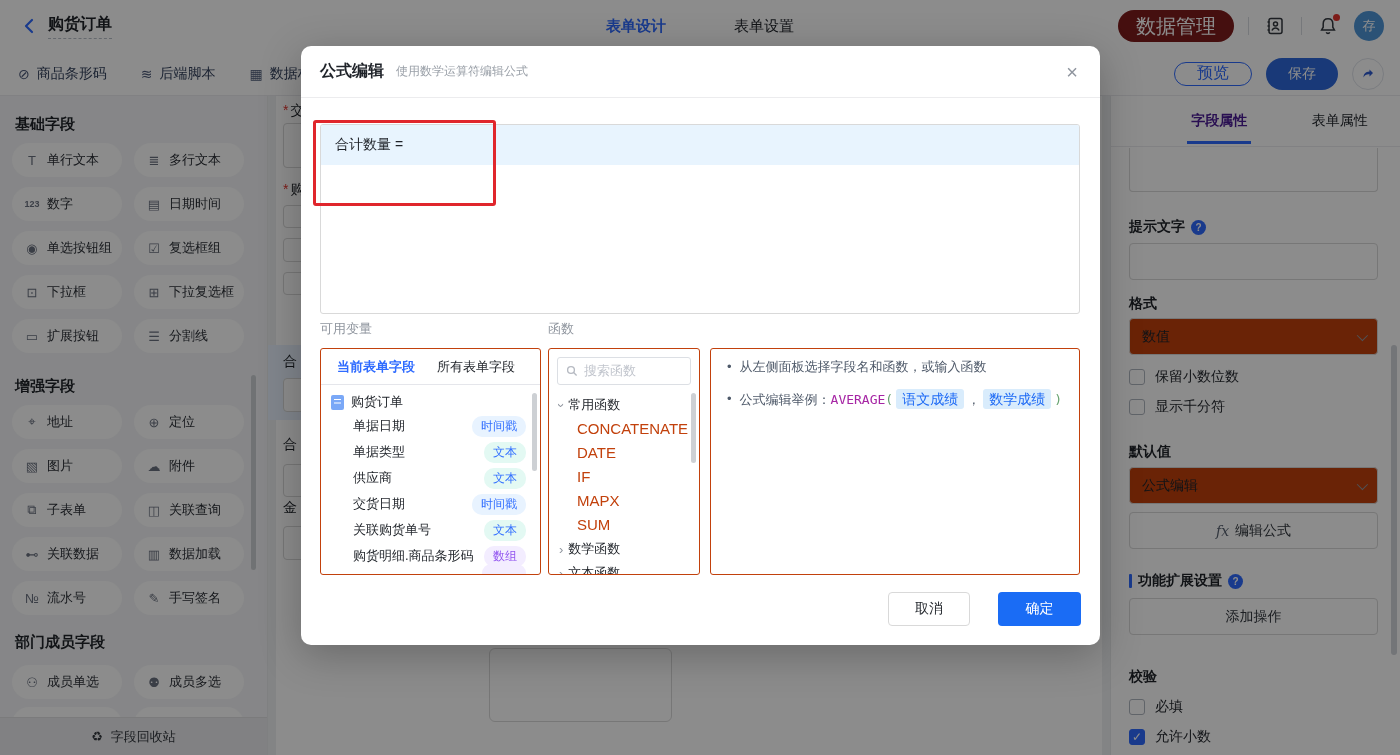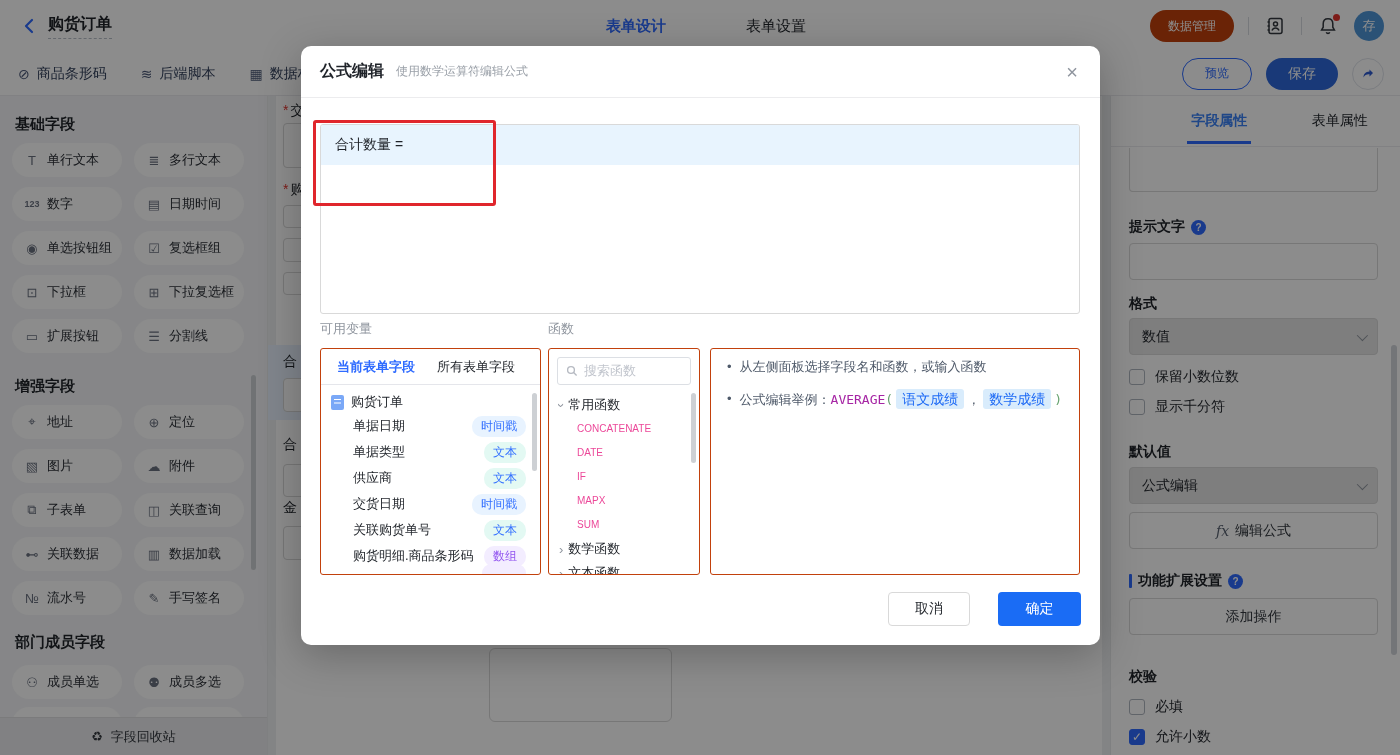--- a/index.html
+++ b/index.html
@@ -4,35 +4,35 @@
 <style>
   * { margin:0; padding:0; box-sizing:border-box; }
   html,body { width:1400px; height:755px; overflow:hidden; }
   body { position:relative; font-family:"Liberation Sans",sans-serif; background:#fff; color:#1f2329; }
 
   
   .topbar { position:absolute; left:0; top:0; right:0; height:52px; background:#fff; display:flex; align-items:center; padding:0 16px 0 20px; z-index:10; }
   .back { width:20px; height:20px; display:inline-flex; align-items:center; justify-content:center; cursor:pointer; }
   .doc-title { font-size:16px; font-weight:bold; margin-left:8px; padding-bottom:3px; border-bottom:1px dashed #b9bfc9; }
   .top-tabs { position:absolute; left:50%; transform:translateX(-50%); display:flex; gap:68px; font-size:15px; }
-  .top-tabs .tab { color:#1f2329; cursor:pointer;margin-left:12px; }
+  .top-tabs .tab { color:#1f2329; cursor:pointer; }
   .top-tabs .tab.active { color:#2f6bff; font-weight:bold; }
   .top-right { margin-left:auto; display:flex; align-items:center; gap:14px; }
-  .btn-green { background:#c2410c; color:#fff; border:none; border-radius:16px; height:32px; padding:0 18px; font-size:12px; cursor:pointer; font-family:inherit; }
+  .btn-green { background:#7f1d1d; color:#fff; border:none; border-radius:16px; height:32px; padding:0 18px; font-size:20px; cursor:pointer; font-family:inherit; }
   .vdiv { width:1px; height:18px; background:#d8dbe0; }
   .top-ic { width:24px; height:24px; display:inline-flex; align-items:center; justify-content:center; position:relative; cursor:pointer; color:#33383f; }
   .top-ic .dot { position:absolute; right:0; top:0; width:7px; height:7px; border-radius:50%; background:#e3342f; }
   .avatar { width:30px; height:30px; border-radius:50%; background:#4f96d8; color:#fff; font-size:13px; display:inline-flex; align-items:center; justify-content:center; cursor:pointer; }
 
   
   .toolbar { position:absolute; left:0; top:52px; right:0; height:44px; background:#fff; border-bottom:1px solid #ececee; display:flex; align-items:center; padding:0 16px 0 18px; z-index:10; }
   .tb-item { display:inline-flex; align-items:center; gap:7px; font-size:14px; color:#33415c; margin-right:34px; cursor:pointer; }
   .tb-icn { font-size:14px; color:#4d5a78; }
   .tb-right { margin-left:auto; display:flex; align-items:center; gap:14px; }
-  .btn-outline { height:32px; padding:0 22px; border:1px solid #2f6bff; color:#2f6bff; background:#fff; border-radius:16px; font-size:12px; cursor:pointer; font-family:inherit; }
+  .btn-outline { height:24px; padding:0 22px; border:1px solid #2f6bff; color:#2f6bff; background:#fff; border-radius:16px; font-size:16px; cursor:pointer; font-family:inherit; }
   .btn-solid { height:32px; padding:0 22px; border:none; color:#fff; background:#2f69da; border-radius:16px; font-size:14px; cursor:pointer; font-family:inherit; }
   .share-circle { width:32px; height:32px; border-radius:50%; background:#fff; border:1px solid #dfe3ea; display:inline-flex; align-items:center; justify-content:center; cursor:pointer; }
 
   
   .sidebar { position:absolute; left:0; top:96px; bottom:0; width:268px; background:#f4f5f7; border-right:1px solid #e8e9eb; z-index:10; overflow:hidden; }
   .sec-title { position:absolute; left:15px; font-size:15px; font-weight:bold; color:#1f2329; }
   .fbtn { position:absolute; width:110px; height:34px; background:#fff; border-radius:17px; display:flex; align-items:center; padding-left:12px; gap:7px; font-size:13px; color:#2b2f36; cursor:pointer; }
   .fbtn .icn { color:#6b7280; font-size:13px; width:16px; text-align:center; flex:none; }
   .fbtn .icn.sm { font-size:9px; font-weight:bold; letter-spacing:0; }
   .recycle { position:absolute; left:0; right:0; bottom:0; height:38px; background:#ececee; border-top:1px solid #e0e0e2; display:flex; align-items:center; justify-content:center; gap:8px; font-size:13px; color:#33383f; cursor:pointer; z-index:3; }
@@ -45,27 +45,27 @@
   .c-label .star { color:#e3342f; margin-right:2px; }
   .c-input { position:absolute; left:15px; background:#fff; border:1px solid #d9d9d9; border-radius:4px; }
   .c-selected { position:absolute; left:0; width:400px; top:249px; height:75px; background:#e9f3ff; }
   .c-frag { position:absolute; left:221px; top:552px; width:183px; height:74px; background:#fff; border:1px solid #d9d9d9; border-radius:6px; }
   .cv-scroll { position:absolute; right:-8px; top:544px; width:7px; height:211px; background:#a6a6a6; border-radius:3px; }
 
   
   .rpanel { position:absolute; right:0; top:96px; bottom:0; width:290px; background:#fff; border-left:1px solid #e8e9eb; z-index:10; }
   .rp-tabs { position:absolute; left:0; right:0; top:0; height:51px; border-bottom:1px solid #ececee; display:flex; align-items:center; justify-content:space-around; font-size:14px; }
   .rp-tab { color:#1f2329; cursor:pointer; position:relative; padding:14px 4px; }
-  .rp-tab.active { color:#3b82f6; font-weight:bold;margin-left:48px; }
+  .rp-tab.active { color:#4c1d95; font-weight:bold;margin-left:48px; }
   .rp-tab.active::after { content:""; position:absolute; left:0; right:0; bottom:0; height:3px; background:#2f6bff; }
   .rp-clip { position:absolute; left:18px; right:22px; top:52px; height:44px; border:1px solid #d9d9d9; border-top:none; border-radius:0 0 4px 4px; background:#fff; }
   .rp-label { position:absolute; left:18px; font-size:14px; font-weight:bold; color:#1f2329; display:flex; align-items:center; gap:6px; }
   .qmark { width:15px; height:15px; border-radius:50%; background:#2f6bff; color:#fff; font-size:10px; display:inline-flex; align-items:center; justify-content:center; font-weight:bold; }
   .rp-input { position:absolute; left:18px; right:22px; height:37px; border:1px solid #d9d9d9; border-radius:4px; background:#fff; }
-  .rp-select { position:absolute; left:18px; right:22px; height:37px; border:1px solid #d9d9d9; border-radius:4px; background:#e5e5e5; display:flex; align-items:center; padding:0 12px; font-size:14px; color:#1f2329; cursor:pointer; }
+  .rp-select { position:absolute; left:18px; right:22px; height:37px; border:1px solid #d9d9d9; border-radius:4px; background:#c2410c; display:flex; align-items:center; padding:0 12px; font-size:14px; color:#1f2329; cursor:pointer; }
   .chev { width:8px; height:8px; border-right:1.5px solid #8f959e; border-bottom:1.5px solid #8f959e; transform:rotate(45deg) translateY(-2px); margin-left:auto; }
   .rp-check { position:absolute; left:18px; display:flex; align-items:center; gap:10px; font-size:14px; color:#1f2329; cursor:pointer; }
   .cbox { width:16px; height:16px; border:1.5px solid #b0b6bf; border-radius:3px; background:#fff; flex:none; }
   .cbox.on { background:#2f6bff; border-color:#2f6bff; color:#fff; font-size:12px; display:flex; align-items:center; justify-content:center; }
   .rp-btn { position:absolute; left:18px; right:22px; height:37px; border:1px solid #d9d9d9; border-radius:4px; background:#fff; display:flex; align-items:center; justify-content:center; gap:6px; font-size:14px; color:#33383f; cursor:pointer; }
   .fxg { font-style:italic; font-family:"DejaVu Serif",serif; color:#5a6372; }
   .rp-section { position:absolute; left:18px; font-size:14px; font-weight:bold; display:flex; align-items:center; gap:6px; }
   .rp-section .bar { width:3px; height:14px; background:#2f6bff; border-radius:1px; }
   .rp-thumb { position:absolute; right:3px; top:249px; width:6px; height:310px; border-radius:3px; background:#d2d5da; }
 
@@ -99,21 +99,21 @@
   .vrow { display:flex; align-items:center; justify-content:space-between; padding:3px 14px 3px 32px; font-size:13px; color:#1f2329; height:26px; cursor:pointer; }
   .badge { font-size:12px; border-radius:10px; padding:2px 9px; flex:none; }
   .b-time { color:#3370ff; background:#e8f3ff; }
   .b-text { color:#3370ff; background:#e3f9f3; }
   .b-array { color:#9357f0; background:#f3edff; }
   .v-thumb { position:absolute; right:3px; top:44px; width:5px; height:78px; border-radius:3px; background:#cdd0d4; }
   .search { margin:8px; height:28px; border:1px solid #dcdfe4; border-radius:3px; display:flex; align-items:center; gap:6px; padding:0 8px; color:#c0c4cc; font-size:13px; }
   .fn-group { display:flex; align-items:center; gap:5px; font-size:13px; color:#1f2329; height:24px; padding-left:10px; cursor:pointer; }
   .fn-group .gch { color:#8f959e; font-size:13px; display:inline-block; }
   .fn-group .gch.open { transform:rotate(90deg); }
-  .fn-item { font-size:10px; color:#ec4899; height:24px; line-height:24px; padding-left:28px; cursor:pointer; }
+  .fn-item { font-size:15px; color:#c2410c; height:24px; line-height:24px; padding-left:28px; cursor:pointer; }
   .f-thumb { position:absolute; right:3px; top:44px; width:5px; height:70px; border-radius:3px; background:#cdd0d4; }
   .tip-row { display:flex; align-items:flex-start; gap:8px; font-size:13px; color:#4e5969; padding:8px 14px 4px 16px; line-height:20px; }
   .tip-row .bullet { color:#4e5969; }
   .m-foot { position:absolute; right:19px; bottom:19px; display:flex; gap:28px; }
   .btn-cancel { width:82px; height:34px; border:1px solid #d9d9d9; border-radius:4px; background:#fff; font-size:14px; color:#1f2329; cursor:pointer; font-family:inherit; }
   .btn-ok { width:83px; height:34px; border:none; border-radius:4px; background:#1a6cf5; font-size:14px; color:#fff; cursor:pointer; font-family:inherit; }
 </style>
 </head>
 <body>
 

